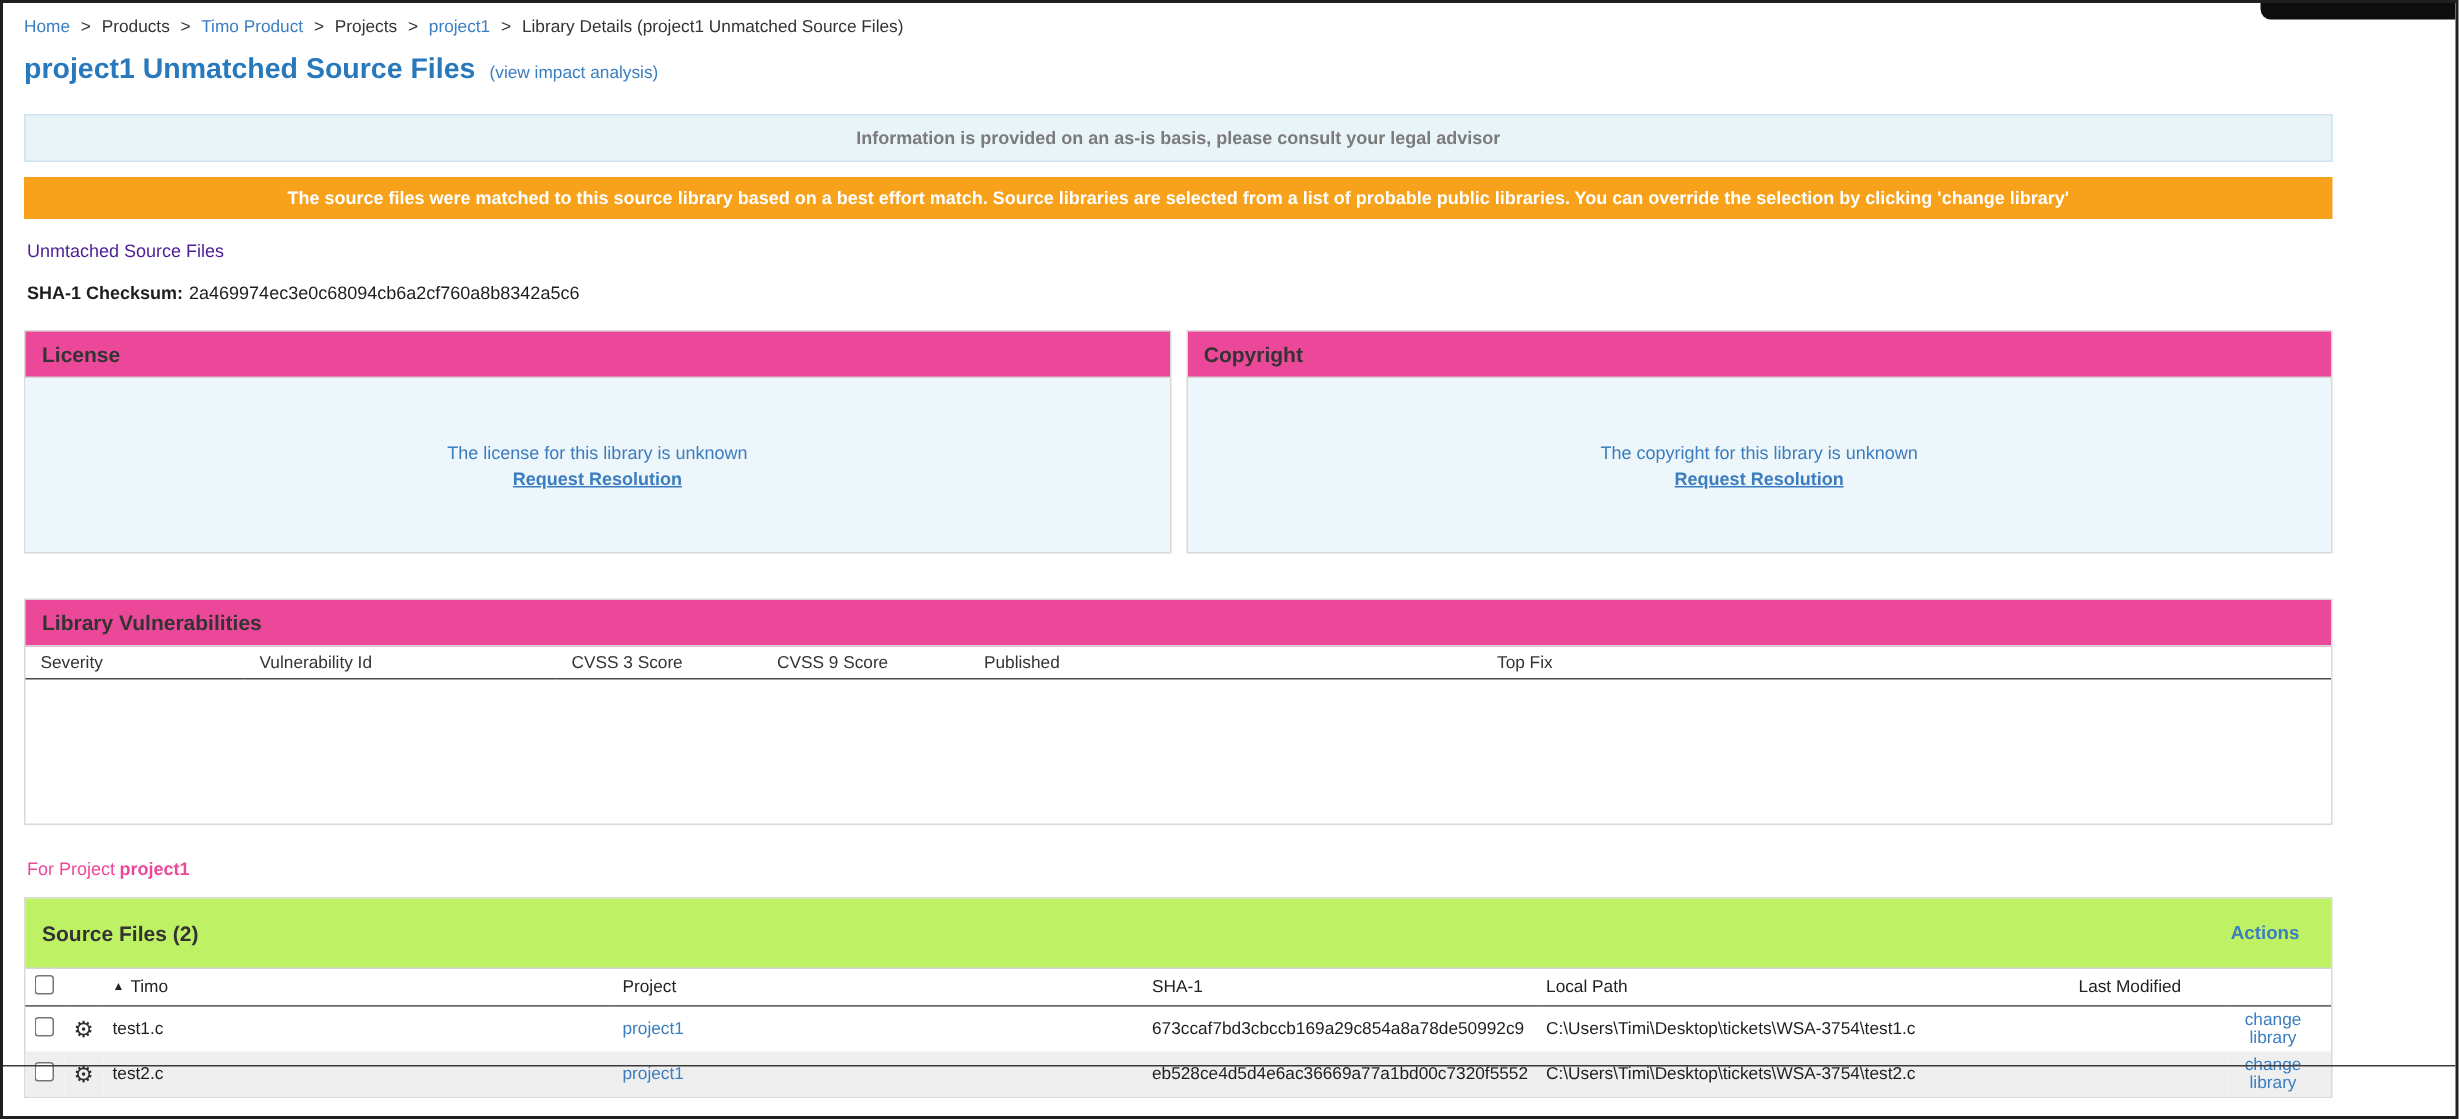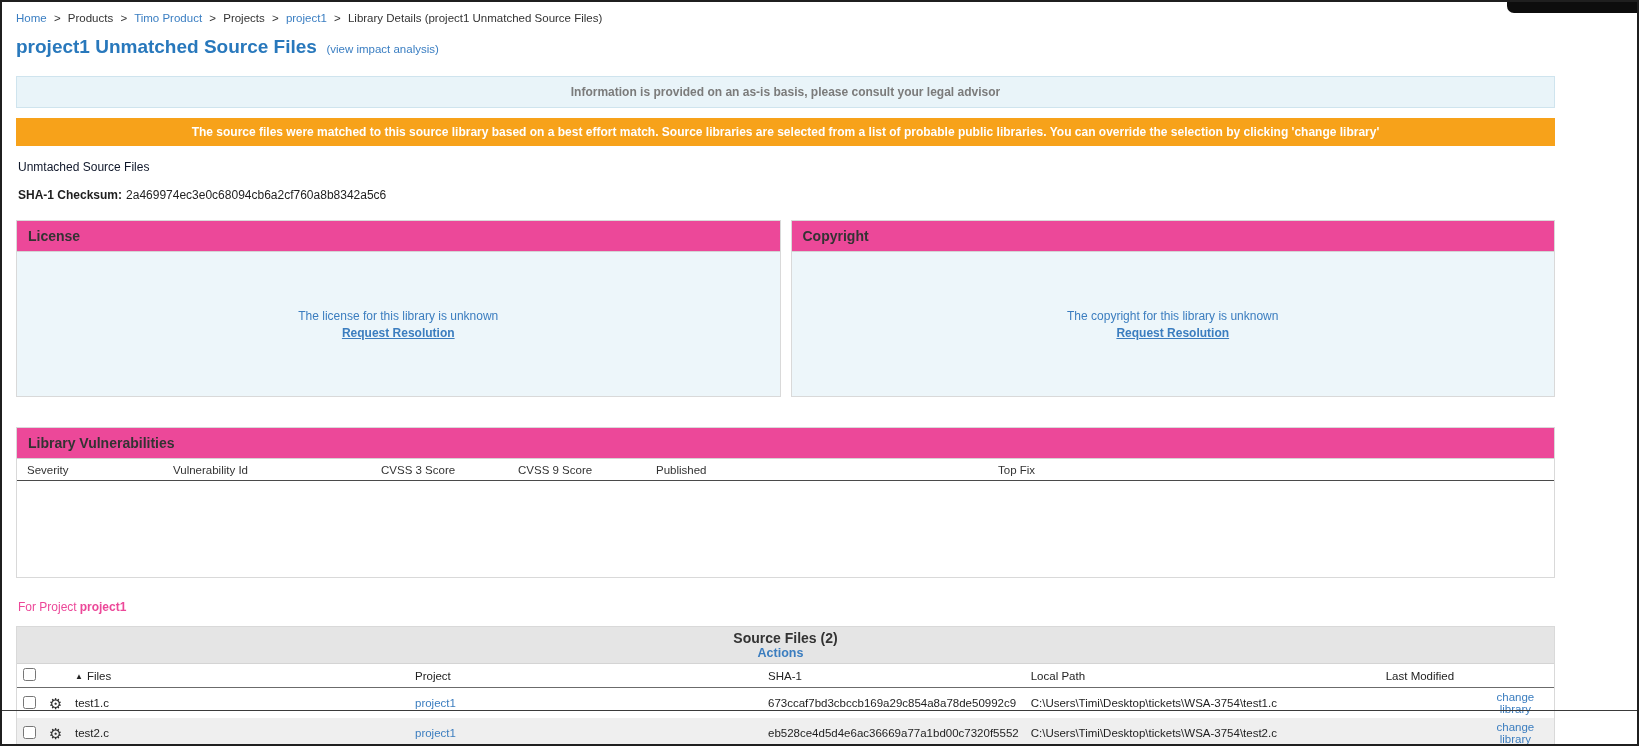--- a/index.html
+++ b/index.html
@@ -39,53 +39,53 @@
   .banner-info {
     background: #e9f4f9; border: 1px solid #cfe4ee;
     color: #7b7b7b; font-weight: bold; font-size: 12px;
     text-align: center; padding: 8px 10px; margin-bottom: 10px;
   }
   .banner-warning {
     background: #f7a21a; color: #ffffff; font-weight: bold; font-size: 12px;
     text-align: center; padding: 7px 10px; margin-bottom: 14px;
   }
   
-  .lib-name { font-size: 12px; color: #0f172a; margin: 2px 0 14px 2px; }
+  .lib-name { font-size: 12px; color: #4c1d95; margin: 2px 0 14px 2px; }
   .sha-line { font-size: 12px; color: #1e1e1e; margin: 0 0 18px 2px; }
   .sha-label { font-weight: bold; margin-right: 4px; }
   
   .panel-row { display: flex; gap: 10px; margin-bottom: 30px; }
   .panel { flex: 1; border: 1px solid #d9d9d9; background: #fff; }
   .panel-header {
     background: #ec4899; border-bottom: 1px solid #d4d4d4;
     padding: 7px 11px; font-size: 14px; font-weight: bold; color: #333;
   }
   .panel-body-blue {
-    background: #edf6fa; height: 144px;
+    background: #edf6fa; height: 116px;
     display: flex; flex-direction: column; align-items: center; justify-content: center;
     font-size: 12px; color: #3b7dbf; gap: 3px;
   }
   .req-link { color: #3b7dbf; font-weight: bold; text-decoration: underline; cursor: pointer; font-size: 12px; }
   
   .vuln-panel { border: 1px solid #d9d9d9; margin-bottom: 22px; background: #fff; }
   .vuln-table { width: 100%; border-collapse: collapse; }
   .vuln-table th {
     text-align: left; font-weight: normal; font-size: 11.5px; color: #333;
     padding: 5px 6px 4px 10px; border-bottom: 1px solid #4a4a4a;
   }
   .no-vulns { text-align: center; font-size: 12px; color: #1e1e1e; padding-top: 7px; }
   .vuln-empty-space { height: 96px; }
   
   .project-line { font-size: 12px; color: #ec4899; margin: 0 0 12px 2px; }
   .project-line b { margin-left: 3px; }
   
   .sf-panel { border: 1px solid #d9d9d9; background: #fff; }
   .sf-header {
-    background: #e5e5e5; border-bottom: 1px solid #d4d4d4;
-    padding: 3px 11px; display: flex; justify-content: space-between; align-items: center; flex-direction: column;
+    background: #bef264; border-bottom: 1px solid #d4d4d4;
+    padding: 15px 11px; display: flex; justify-content: space-between; align-items: center;
   }
   .sf-title { font-size: 14px; font-weight: bold; color: #333; }
   .actions-link { font-size: 12.5px; font-weight: 600; color: #3b7dbf; text-decoration: none; cursor: pointer; padding-right: 10px; }
   .sf-table { width: 100%; border-collapse: collapse; }
   .sf-table th {
     text-align: left; font-weight: normal; font-size: 11.5px; color: #222;
     padding: 4px 6px; border-bottom: 1px solid #6b6b6b;
   }
   .sf-table td { font-size: 11.5px; color: #1e1e1e; padding: 3px 6px; height: 21px; vertical-align: middle; }
   .sf-table tr.striped td { background: #efefef; }
@@ -192,21 +192,21 @@
             <col style="width:353px">
           <col style="width:237px">
             <col style="width:355px">
             <col style="width:105px">
             <col>
         </colgroup>
         <thead>
           <tr>
             <th><input type="checkbox" style=""></th>
             <th></th>
-            <th><span class="sort-icon">▲</span><span>Files</span></th>
+            <th><span class="sort-icon">▲</span><span>Timo</span></th>
             <th>Project</th>
             <th>SHA-1</th>
             <th>Local Path</th>
             <th>Last Modified</th>
             <th></th>
           </tr>
         </thead>
         <tbody>
           <tr>
             <td><input type="checkbox" style=""></td>

